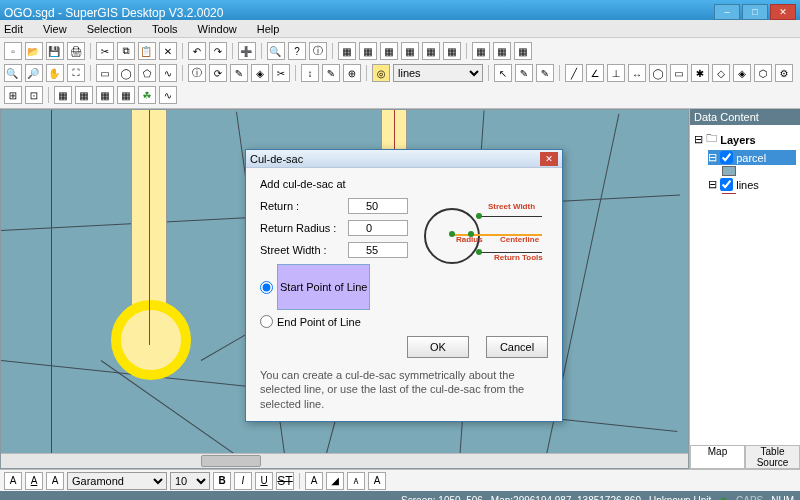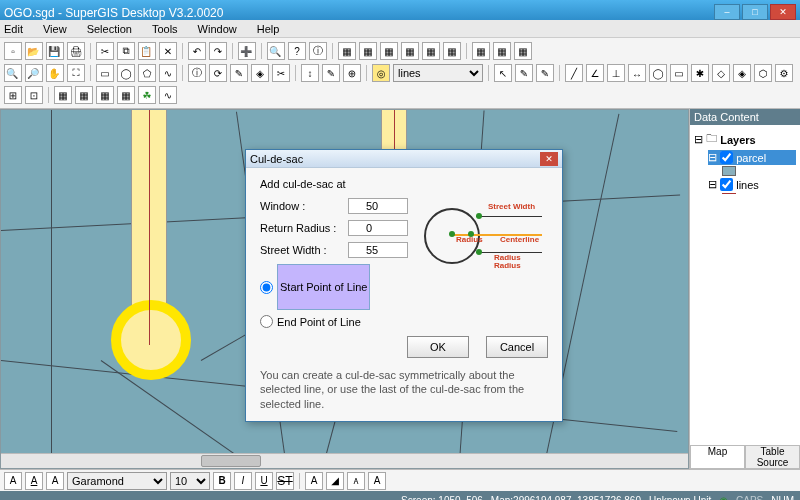--- a/index.html
+++ b/index.html
@@ -247,21 +247,21 @@
 <div class="dialog">
   <div class="dialog-title">
     <span>Cul-de-sac</span>
     <span class="spacer"></span>
     <div class="dialog-close">✕</div>
   </div>
   <div class="dialog-body">
     <div>Add cul-de-sac at</div>
     <div style="margin-top:8px;width:160px">
       <div class="dlg-row">
-        <span class="dlg-label">Window :</span>
+        <span class="dlg-label">Return :</span>
         <input class="dlg-input" value="50" style="">
       </div>
       <div class="dlg-row">
         <span class="dlg-label">Return Radius :</span>
         <input class="dlg-input" value="0" style="">
       </div>
       <div class="dlg-row">
         <span class="dlg-label">Street Width :</span>
         <input class="dlg-input" value="55" style="">
       </div>
@@ -279,21 +279,21 @@
       <div class="diag-line" style="left:34px;top:44px;width:90px"></div>
       <div class="diag-line" style="left:58px;top:26px;width:66px;background:#333;height:1px"></div>
       <div class="diag-line" style="left:58px;top:62px;width:66px;background:#333;height:1px"></div>
       <div class="diag-dot" style="left:58px;top:23px"></div>
       <div class="diag-dot" style="left:58px;top:59px"></div>
       <div class="diag-dot" style="left:31px;top:41px"></div>
       <div class="diag-dot" style="left:50px;top:41px"></div>
       <div class="diag-text" style="left:70px;top:12px">Street Width</div>
       <div class="diag-text" style="left:38px;top:45px">Radius</div>
       <div class="diag-text" style="left:82px;top:45px">Centerline</div>
-      <div class="diag-text" style="left:76px;top:64px;line-height:1">Radius Radius</div>
+      <div class="diag-text" style="left:76px;top:64px;line-height:1">Return Tools</div>
     </div>
     <div class="dlg-buttons">
       <button class="dlg-btn">OK</button>
       <button class="dlg-btn">Cancel</button>
     </div>
     <div class="dlg-hint">You can create a cul-de-sac symmetrically about the selected line, or use the last of the cul-de-sac from the selected line.</div>
   </div>
 </div>
 
 </body></html>

